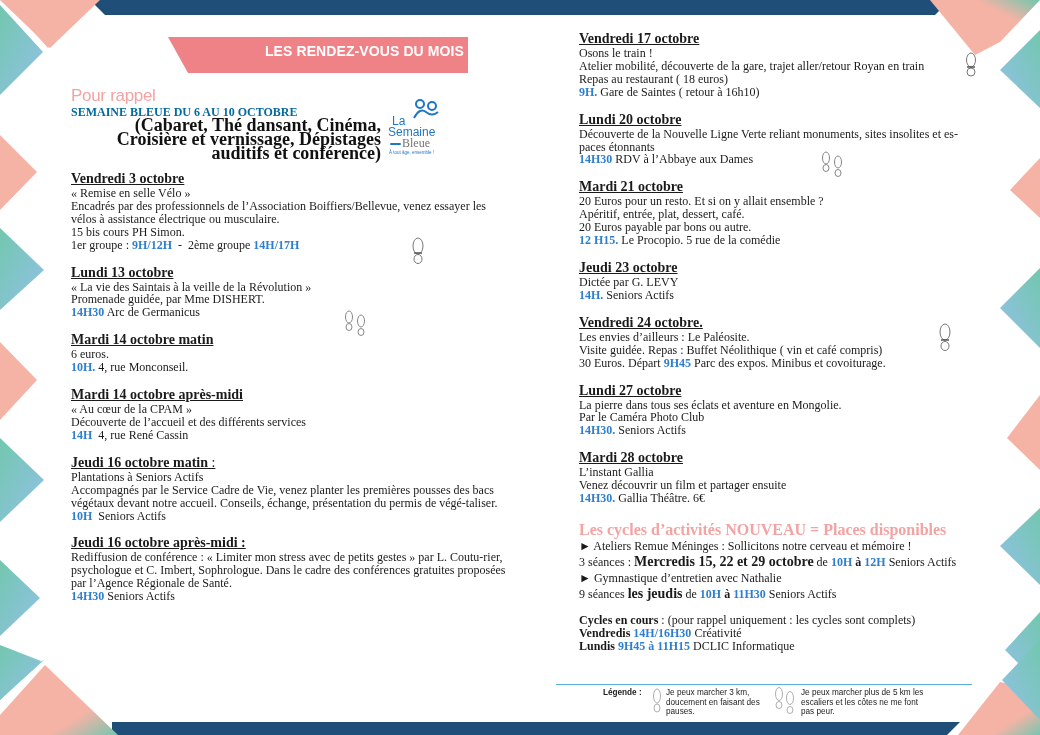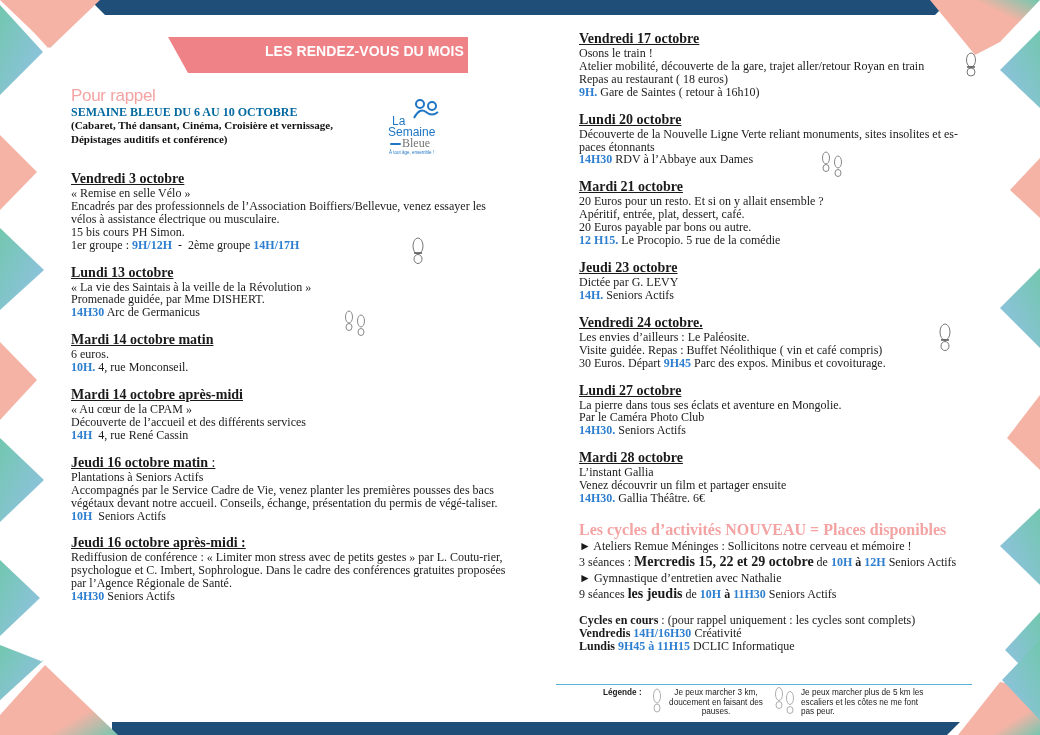--- a/index.html
+++ b/index.html
@@ -3,38 +3,38 @@
 <meta charset="utf-8">
 <style>
   html, body { margin:0; padding:0; }
   body { width:1040px; height:735px; position:relative; overflow:hidden; background:#ffffff; font-family:"Liberation Serif", serif; color:#1a1a1a; }
   .deco { position:absolute; left:0; top:0; width:1040px; height:735px; pointer-events:none; }
   .banner { position:absolute; left:168px; top:37px; width:318px; height:36px; }
   .banner svg { position:absolute; left:0; top:0; }
   .banner-text { position:absolute; right:22px; top:6px; font-family:"Liberation Sans", sans-serif; font-weight:bold; font-size:14px; color:#ffffff; letter-spacing:0.1px; }
   .rappel-title { position:absolute; left:71px; top:86px; font-family:"Liberation Sans", sans-serif; font-weight:normal; font-size:17px; color:#f4a3a3; letter-spacing:-0.3px; }
   .semaine-title { position:absolute; left:71px; top:105px; font-weight:bold; font-size:12px; color:#0369a1; }
-  .semaine-desc { position:absolute; left:71px; top:118px; width:310px; font-weight:bold; font-size:11px; line-height:14px; color:#111; }
+  .semaine-desc { position:absolute; left:71px; top:118px; width:310px; font-weight:bold; font-size:18px; line-height:14px; color:#111;text-align:right; }
   .logo { position:absolute; left:386px; top:98px; width:62px; height:60px; }
   .logo .l1 { position:absolute; left:6px; top:17px; font-family:"Liberation Sans", sans-serif; font-size:12px; color:#1f76c4; line-height:12px; }
   .logo .l2 { position:absolute; left:2px; top:28px; font-family:"Liberation Sans", sans-serif; font-size:12px; color:#1f76c4; line-height:12px; }
   .logo .l3 { position:absolute; left:16px; top:39px; font-family:Liberation Serif, serif; font-size:12px; color:#737373; line-height:12px; }
   .logo .l4 { position:absolute; left:3px; top:52px; font-family:"Liberation Sans", sans-serif; font-size:4.5px; color:#1f76c4; white-space:nowrap; }
   .col { position:absolute; font-size:12px; line-height:12.9px; }
   .event { margin-bottom:13px; }
   .event h3 { margin:0; font-size:14px; line-height:16px; font-weight:bold; text-decoration:underline; text-underline-offset:1px; }
   .event h3 .suffix { text-decoration:none; font-weight:normal; }
   .event p { margin:0; }
   .t { color:#2f7fd0; font-weight:bold; }
   .cycles-title { font-size:16px; line-height:18px; font-weight:bold; color:#f4a3a3; margin:0; }
   .big { font-weight:bold; font-size:14px; }
   .legend-line { position:absolute; left:556px; top:684px; width:416px; height:1px; background:#5ab0d8; }
   .legend { position:absolute; left:603px; top:688px; font-family:"Liberation Sans", sans-serif; font-size:8.2px; line-height:9.6px; color:#222; }
   .legend .lab { position:absolute; left:0; top:0; font-weight:bold; white-space:nowrap; }
-  .legend .d1 { position:absolute; left:63px; top:0; width:100px;text-align:center; }
+  .legend .d1 { position:absolute; left:63px; top:0; width:100px; }
   .legend .d2 { position:absolute; left:198px; top:0; width:130px; }
   .shoe { position:absolute; }
 </style>
 </head>
 <body>
 
 <svg class="deco" viewBox="0 0 1040 735" xmlns="http://www.w3.org/2000/svg">
   <defs>
     <linearGradient id="gBlue" x1="0" y1="0" x2="1" y2="1">
       <stop offset="0" stop-color="#72c7ae"></stop>

